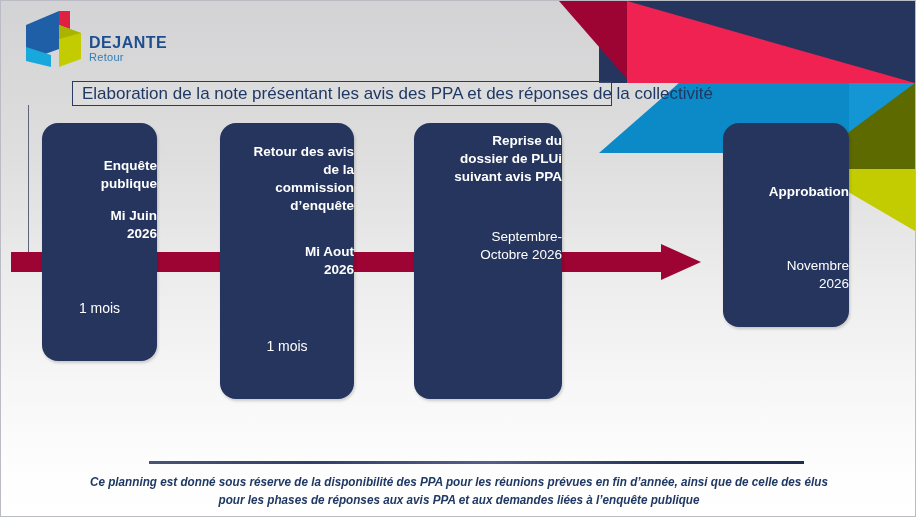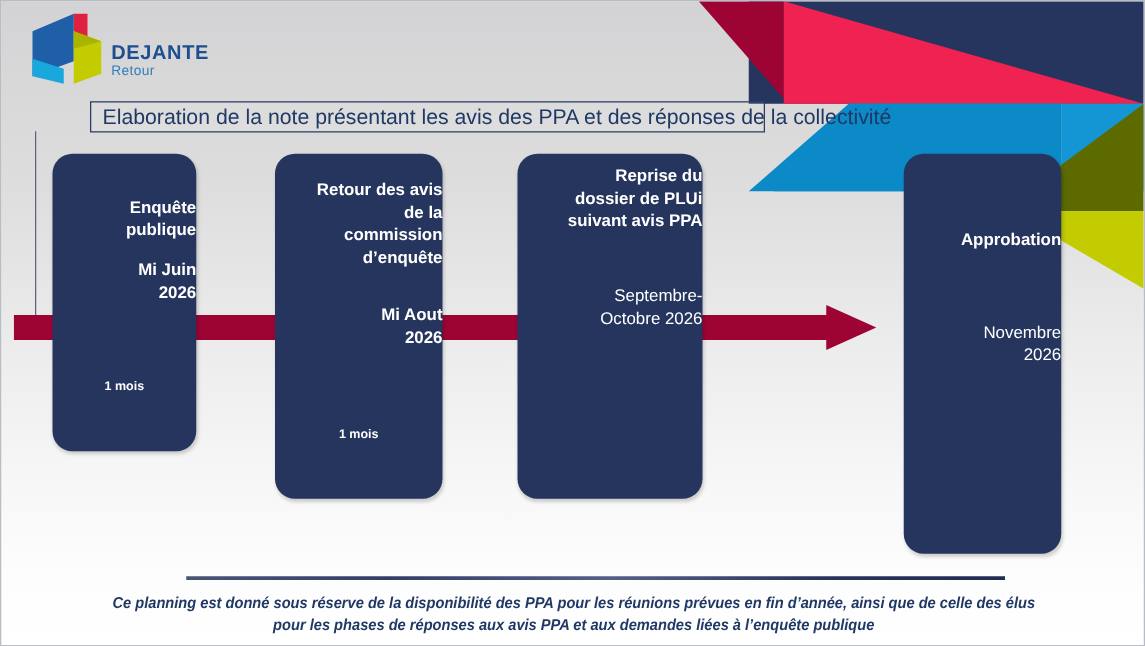--- a/index.html
+++ b/index.html
@@ -53,26 +53,26 @@
     position:absolute;border-radius:16px;background:#25355e;
     color:#ffffff;text-align:center;box-sizing:border-box;
     display:flex;flex-direction:column;
     box-shadow:1px 2px 3px rgba(0,0,0,0.18);
   }
   .card .body{flex:1;display:flex;flex-direction:column;justify-content:center;text-align:right;}
   .card .title{font-weight:bold;font-size:13.5px;line-height:1.33;}
   .card .when{font-weight:bold;font-size:13.5px;line-height:1.33;}
   .card .when.light{font-weight:normal;}
   .card .gap{height:14px;}
-  .card .dur{font-size:10px;font-weight:bold;line-height:1;}
+  .card .dur{font-size:14px;font-weight:normal;line-height:1;}
 
   #c1{left:41px;top:122px;width:115px;height:238px;}
   #c2{left:219px;top:122px;width:134px;height:276px;}
   #c3{left:413px;top:122px;width:148px;height:276px;}
-  #c4{left:722px;top:122px;width:126px;height:320px;}
+  #c4{left:722px;top:122px;width:126px;height:204px;}
 
   #c1 .body{padding-top:34px;justify-content:flex-start;}
   #c1 .dur{margin-bottom:46px;}
   #c2 .body{padding-top:20px;justify-content:flex-start;}
   #c2 .dur{margin-bottom:46px;}
   #c3 .body{padding-top:9px;justify-content:flex-start;}
   #c4 .body{padding-top:60px;justify-content:flex-start;}
 
   
   .fline{

